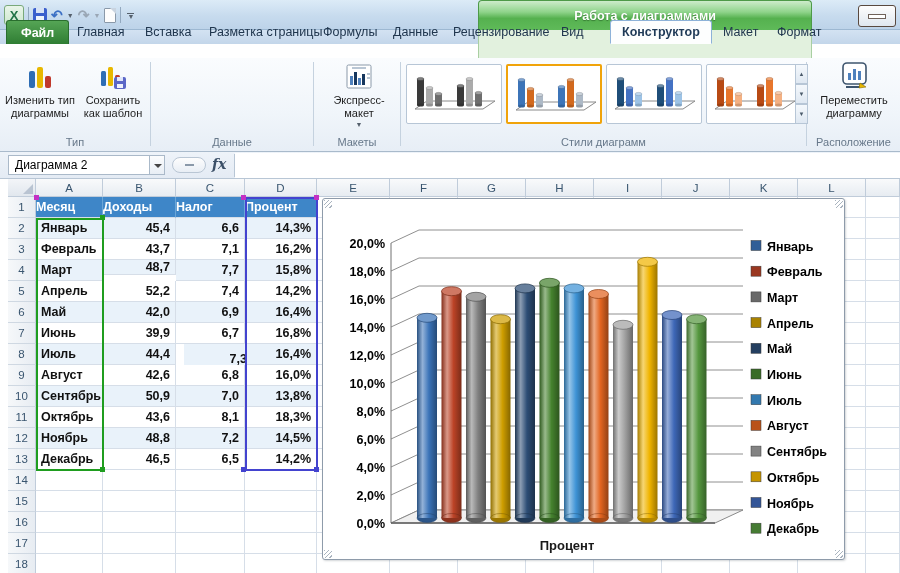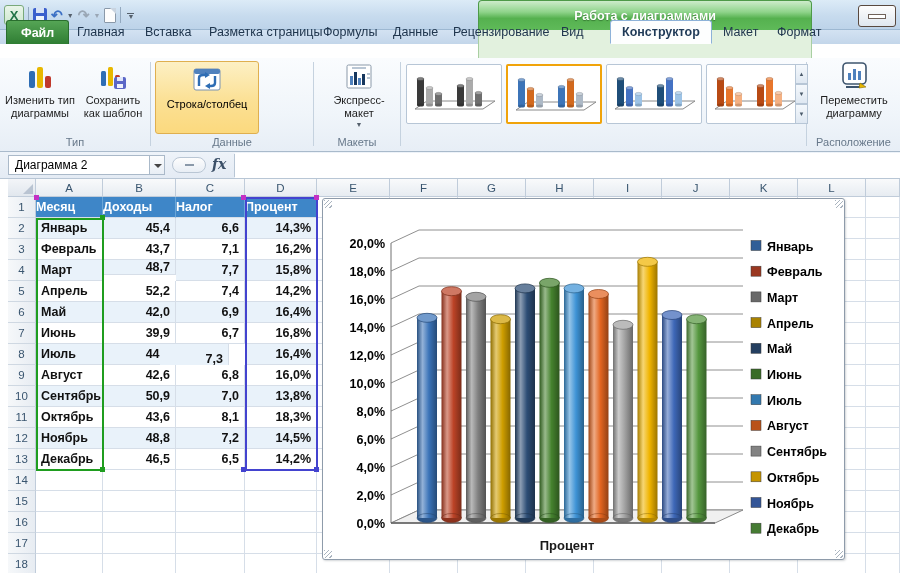--- a/index.html
+++ b/index.html
@@ -191,35 +191,20 @@
           <rect x="16" y="14" width="12" height="12" rx="2" fill="#5b67c7"></rect>
           <rect x="19" y="14" width="6" height="4" fill="#dfe6fa"></rect>
           <rect x="19" y="21" width="6" height="4" fill="#eef1fc"></rect>
         </g>
           </svg>
       </span>
       <span>Сохранить как шаблон</span>
     </div>
     <div class="glabel" style="left:0;width:150px">Тип</div>
 
-    <div class="rowcol-btn abs">
-      <span class="bicon" style="margin-top:4px">
-        <svg width="34" height="28">
-            <g>
-          <rect x="4" y="3" width="26" height="21" rx="2" fill="#fff" stroke="#7a93b3"></rect>
-          <rect x="4" y="3" width="26" height="5" rx="2" fill="#4f81bd"></rect>
-          <path d="M9 20 L9 12 Q9 9 13 9 L15 9" stroke="#2e6db4" stroke-width="2.4" fill="none"></path>
-          <path d="M15 6 l5 3 -5 3 z" fill="#2e6db4" transform="translate(0,0)"></path>
-          <path d="M25 10 L25 17 Q25 20 21 20 L19 20" stroke="#2e6db4" stroke-width="2.4" fill="none"></path>
-          <path d="M20 17 l-5 3 5 3 z" fill="#2e6db4"></path>
-        </g>
-          </svg>
-      </span>
-      <span style="margin-top:2px">Строка/столбец</span>
-    </div>
     <div class="abs red-marker"></div>
     <div class="glabel" style="left:151px;width:162px">Данные</div>
 
     <div class="bigbtn" style="left:320px;width:78px">
       <span class="bicon">
         <svg width="30" height="28">
             <g>
           <rect x="3" y="2" width="24" height="23" rx="1.5" fill="#fff" stroke="#8a99a9"></rect>
           <rect x="8" y="4" width="14" height="2" fill="#b9c6d4"></rect>
           <rect x="6" y="13" width="3" height="9" fill="#4f81bd"></rect>
@@ -318,20 +303,21 @@
           <ellipse cx="62.5" cy="40" rx="3.5" ry="1.6" fill="rgb(197,100,37)"></ellipse>
           <rect x="68" y="28" width="7" height="12" fill="#f4b183"></rect>
           <ellipse cx="71.5" cy="28" rx="3.5" ry="1.6" fill="rgb(248,204,174)" stroke="rgb(171,124,92)" stroke-width=".4"></ellipse>
           <ellipse cx="71.5" cy="40" rx="3.5" ry="1.6" fill="rgb(207,150,111)"></ellipse>
         </svg></div>
     <div class="scrollcol">
       <div>▲</div>
       <div>▼</div>
       <div>▼</div>
     </div>
+    <div class="glabel" style="left:401px;width:405px">Стили диаграмм</div>
 
     <div class="bigbtn" style="left:812px;width:84px">
       <span class="bicon">
         <svg width="32" height="30">
             <g>
           <rect x="5" y="2" width="23" height="21" rx="4" fill="#fff" stroke="#3e556e" stroke-width="1.6"></rect>
           <rect x="10" y="12" width="3" height="7" fill="#4f81bd"></rect>
           <rect x="15" y="8" width="3" height="11" fill="#4f81bd"></rect>
           <rect x="20" y="10" width="3" height="9" fill="#4f81bd"></rect>
           <path d="M8 26 l14 0" stroke="#3e556e" stroke-width="2"></path>
@@ -467,21 +453,21 @@
       <div class="cell" style="left:458px;top:144px;width:68px;height:21px"></div>
       <div class="cell" style="left:526px;top:144px;width:68px;height:21px"></div>
       <div class="cell" style="left:594px;top:144px;width:68px;height:21px"></div>
       <div class="cell" style="left:662px;top:144px;width:68px;height:21px"></div>
       <div class="cell" style="left:730px;top:144px;width:68px;height:21px"></div>
       <div class="cell" style="left:798px;top:144px;width:68px;height:21px"></div>
       <div class="cell" style="left:866px;top:144px;width:34px;height:21px"></div>
       <div class="rhead" style="top:165px;height:21px">8</div>
       <div class="cell txt band" style="left:36px;top:165px;width:67px;height:21px">Июль</div>
       <div class="cell num band" style="left:103px;top:165px;width:73px;height:21px">44,4</div>
-      <div class="cell num band" style="left:160px;top:165px;width:69px;height:31px">7,3</div>
+      <div class="cell num band" style="left:184px;top:165px;width:69px;height:31px">7,3</div>
       <div class="cell num band" style="left:245px;top:165px;width:72px;height:21px">16,4%</div>
       <div class="cell" style="left:317px;top:165px;width:73px;height:21px"></div>
       <div class="cell" style="left:390px;top:165px;width:68px;height:21px"></div>
       <div class="cell" style="left:458px;top:165px;width:68px;height:21px"></div>
       <div class="cell" style="left:526px;top:165px;width:68px;height:21px"></div>
       <div class="cell" style="left:594px;top:165px;width:68px;height:21px"></div>
       <div class="cell" style="left:662px;top:165px;width:68px;height:21px"></div>
       <div class="cell" style="left:730px;top:165px;width:68px;height:21px"></div>
       <div class="cell" style="left:798px;top:165px;width:68px;height:21px"></div>
       <div class="cell" style="left:866px;top:165px;width:34px;height:21px"></div>

